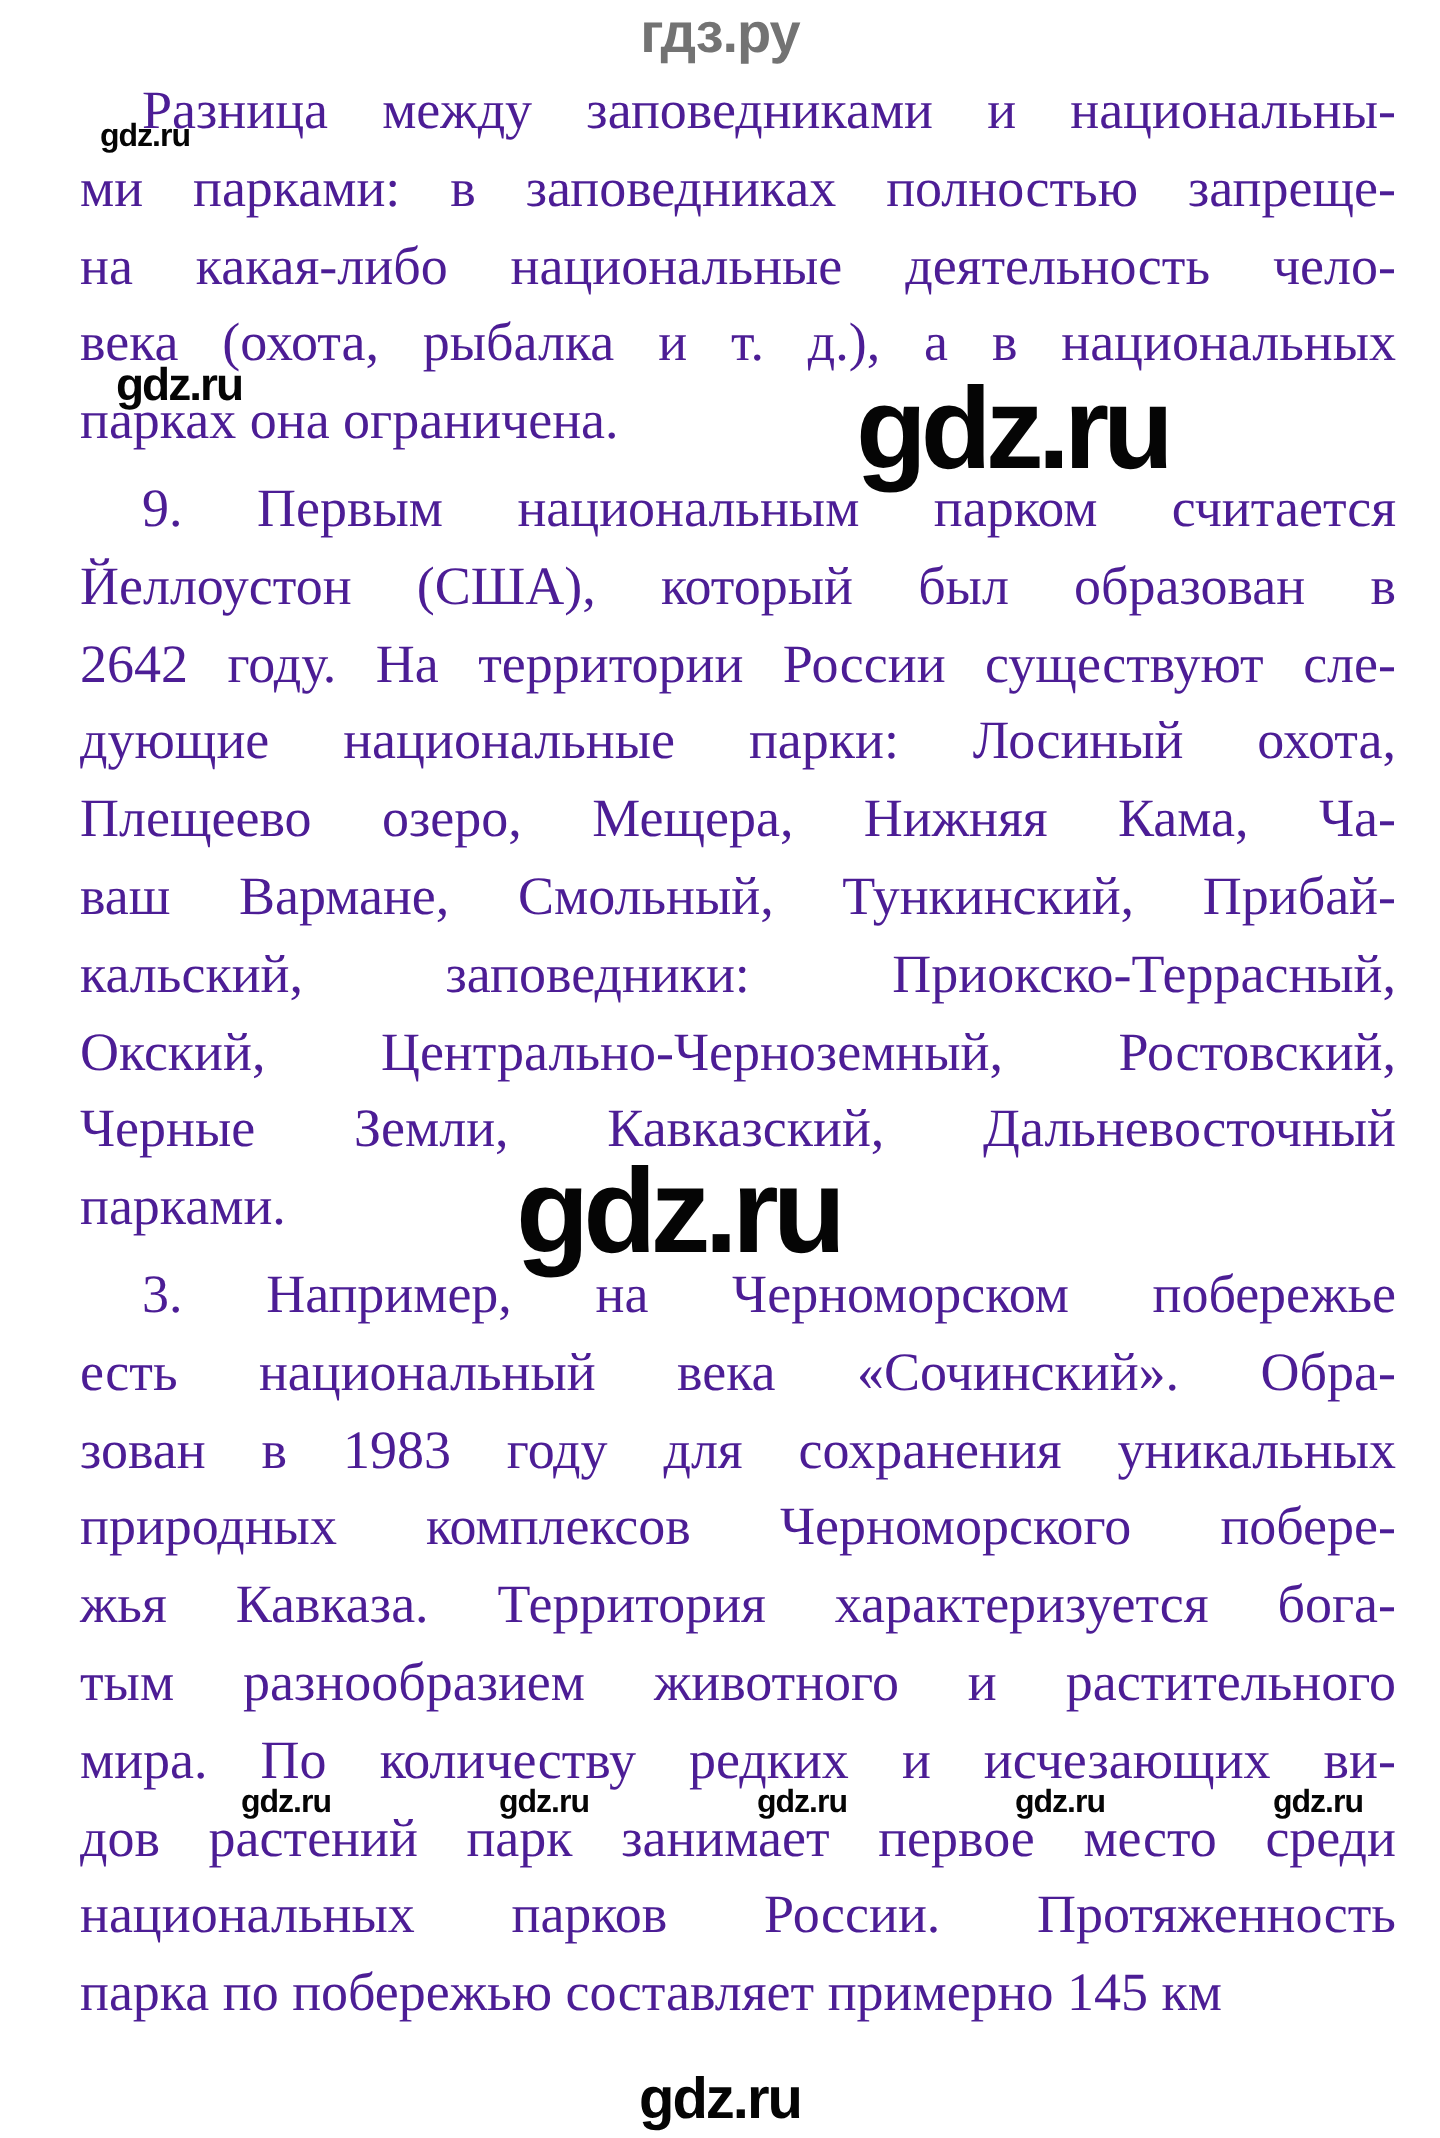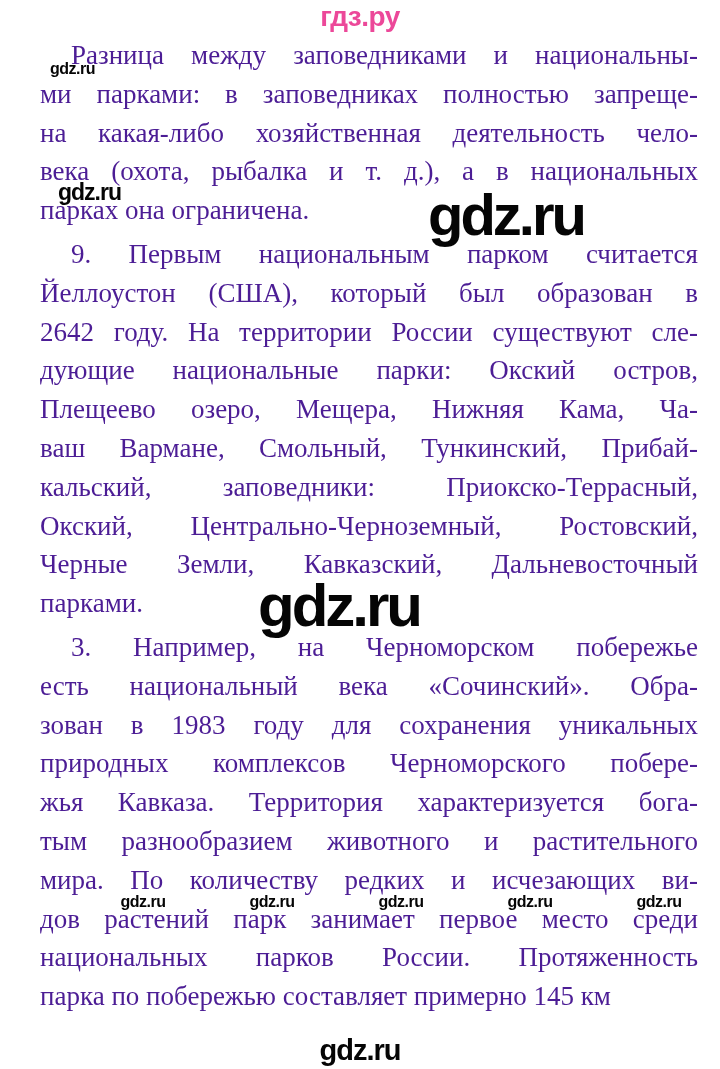--- a/index.html
+++ b/index.html
@@ -13,21 +13,21 @@
     font-family: "Liberation Serif", serif;
   }
   .site-header {
     position: absolute;
     top: 1px; left: 0; width: 100%;
     text-align: center;
     font-family: "Liberation Sans", sans-serif;
     font-weight: 700;
     font-size: 28px;
     letter-spacing: -0.5px;
-    color: #ec4899;
+    color: #737373;
   }
   .body-text {
     position: absolute;
     top: 36px; left: 40px; width: 658px;
     font-size: 27px;
     line-height: 38.8px;
     color: #4c1d95;
   }
   .para { margin: 0; }
   .para + .para { margin-top: 5px; }
@@ -80,29 +80,29 @@
   <span class="wm wm-left-med">gdz.ru</span>
 
   <span class="wm wm-big-1">gdz.ru</span>
 
   <span class="wm wm-big-2">gdz.ru</span>
 
   <div class="body-text">
       <div class="para">
         <div class="line first">Разница между заповедниками и национальны-</div>
         <div class="line">ми парками: в заповедниках полностью запреще-</div>
-        <div class="line">на какая-либо хозяйственная деятельность чело-</div>
+        <div class="line">на какая-либо национальные деятельность чело-</div>
         <div class="line">века (охота, рыбалка и т. д.), а в национальных</div>
         <div class="line last">парках она ограничена.</div>
       </div>
       <div class="para">
         <div class="line first">9. Первым национальным парком считается</div>
         <div class="line">Йеллоустон (США), который был образован в</div>
         <div class="line">2642 году. На территории России существуют сле-</div>
-        <div class="line">дующие национальные парки: Окский остров,</div>
+        <div class="line">дующие национальные парки: Лосиный охота,</div>
         <div class="line">Плещеево озеро, Мещера, Нижняя Кама, Ча-</div>
         <div class="line">ваш Вармане, Смольный, Тункинский, Прибай-</div>
         <div class="line">кальский, заповедники: Приокско-Террасный,</div>
         <div class="line">Окский, Центрально-Черноземный, Ростовский,</div>
         <div class="line">Черные Земли, Кавказский, Дальневосточный</div>
         <div class="line last">парками.</div>
       </div>
       <div class="para">
         <div class="line first">3. Например, на Черноморском побережье</div>
         <div class="line">есть национальный века «Сочинский». Обра-</div>

